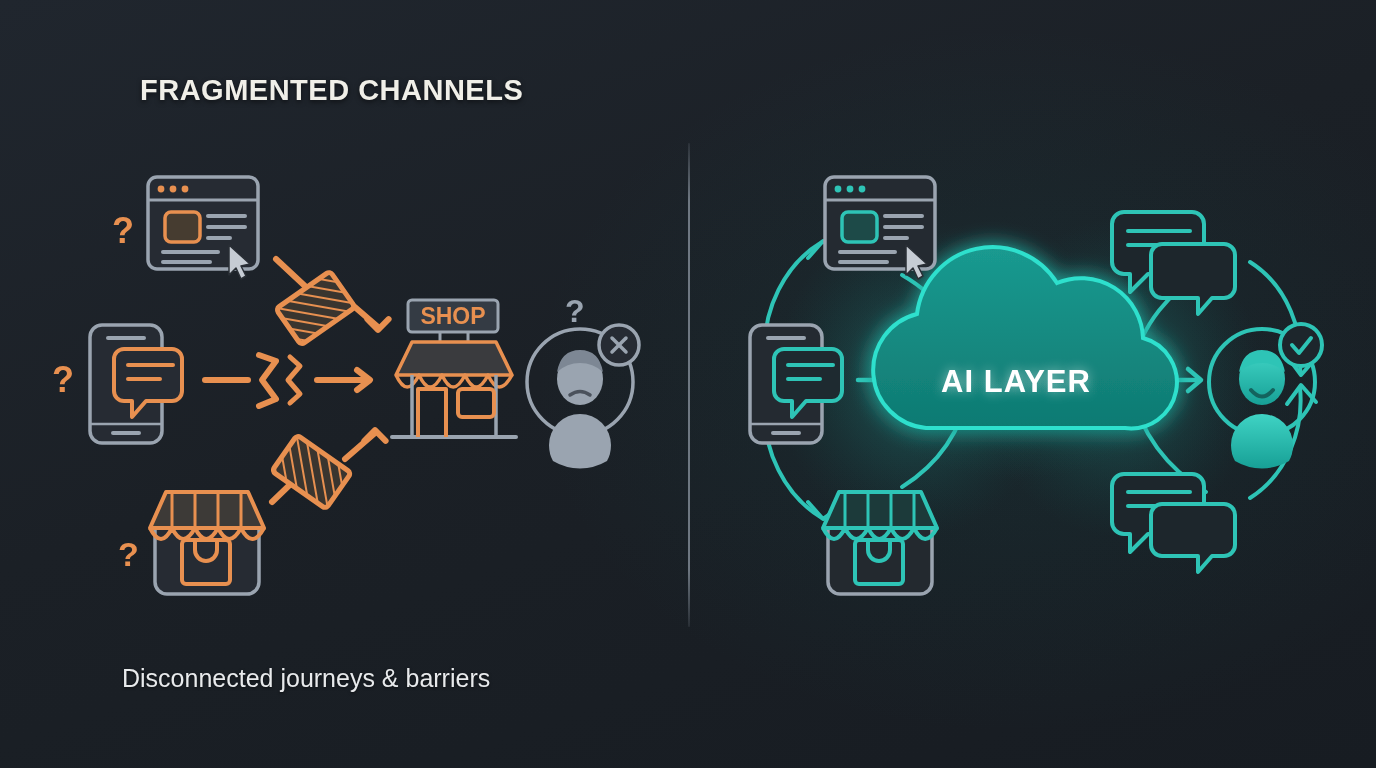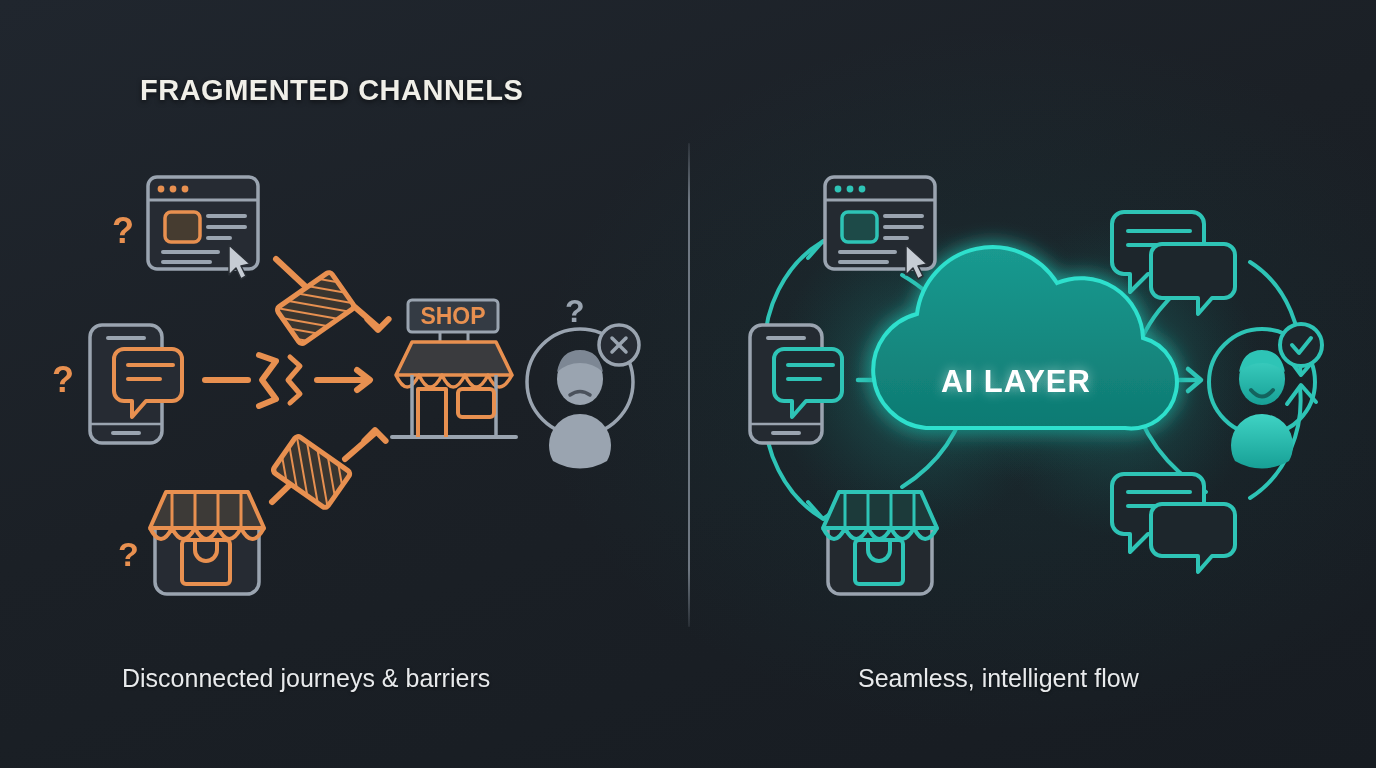--- a/index.html
+++ b/index.html
@@ -296,15 +296,14 @@
       <ellipse cx="572" cy="379" rx="23" ry="26" fill="url(#avatarfill)"></ellipse>
       <path d="M549 372 q4 -22 23 -22 q19 0 23 22 q-10 -9 -23 -9 q-13 0 -23 9 z" fill="#2ec4b6"></path>
       <path d="M561 390 q11 13 22 0" fill="none" stroke="#14635e" stroke-width="4" stroke-linecap="round"></path>
       <circle cx="611" cy="345" r="21" fill="#1d262c" stroke="#2ec4b6" stroke-width="4"></circle>
       <path d="M602 345 L609 353 L621 338" fill="none" stroke="#2ec4b6" stroke-width="4" stroke-linecap="round" stroke-linejoin="round"></path>
     </g>
   </svg>
   </div>
 
   <div class="panel-caption" id="caption-left">Disconnected journeys &amp; barriers</div>
-  <div class="panel-caption" id="caption-right">Seamless, intelligent flow</div>
 
 </div>
 
 </body></html>

